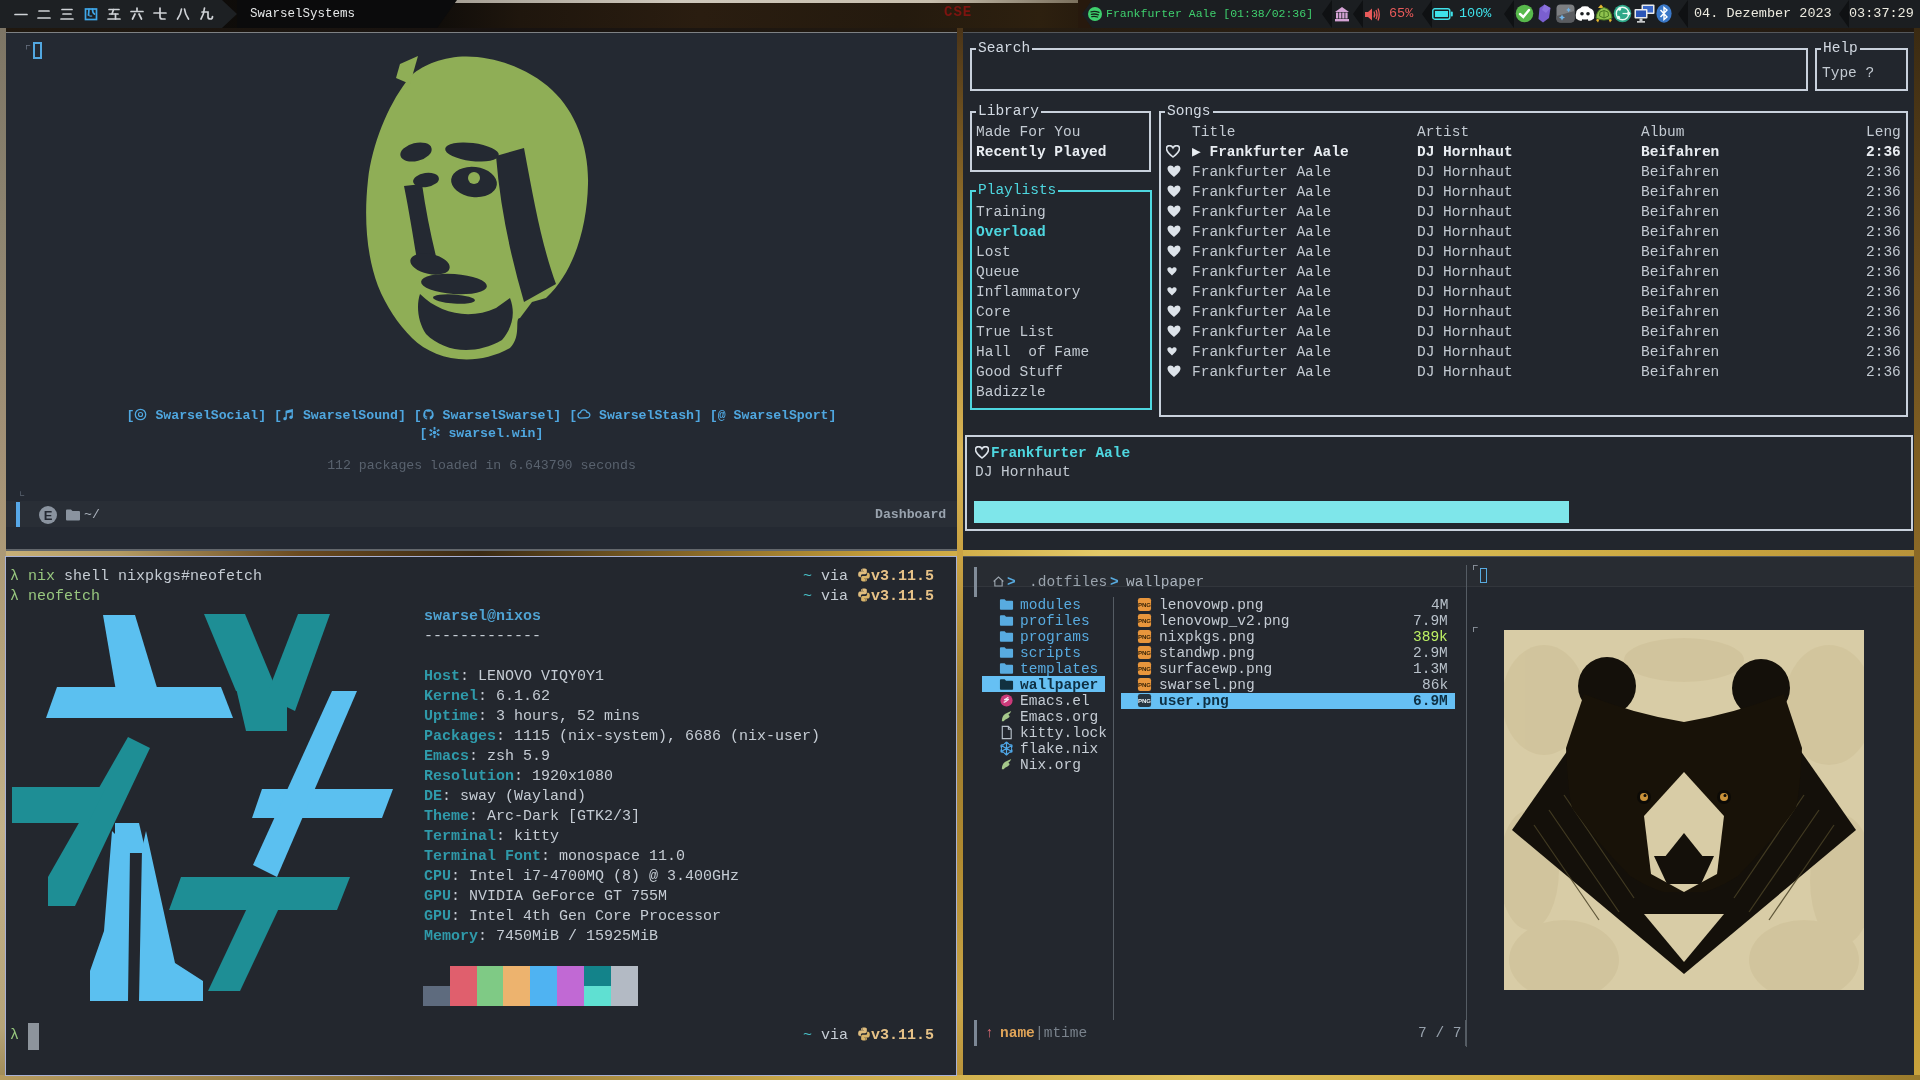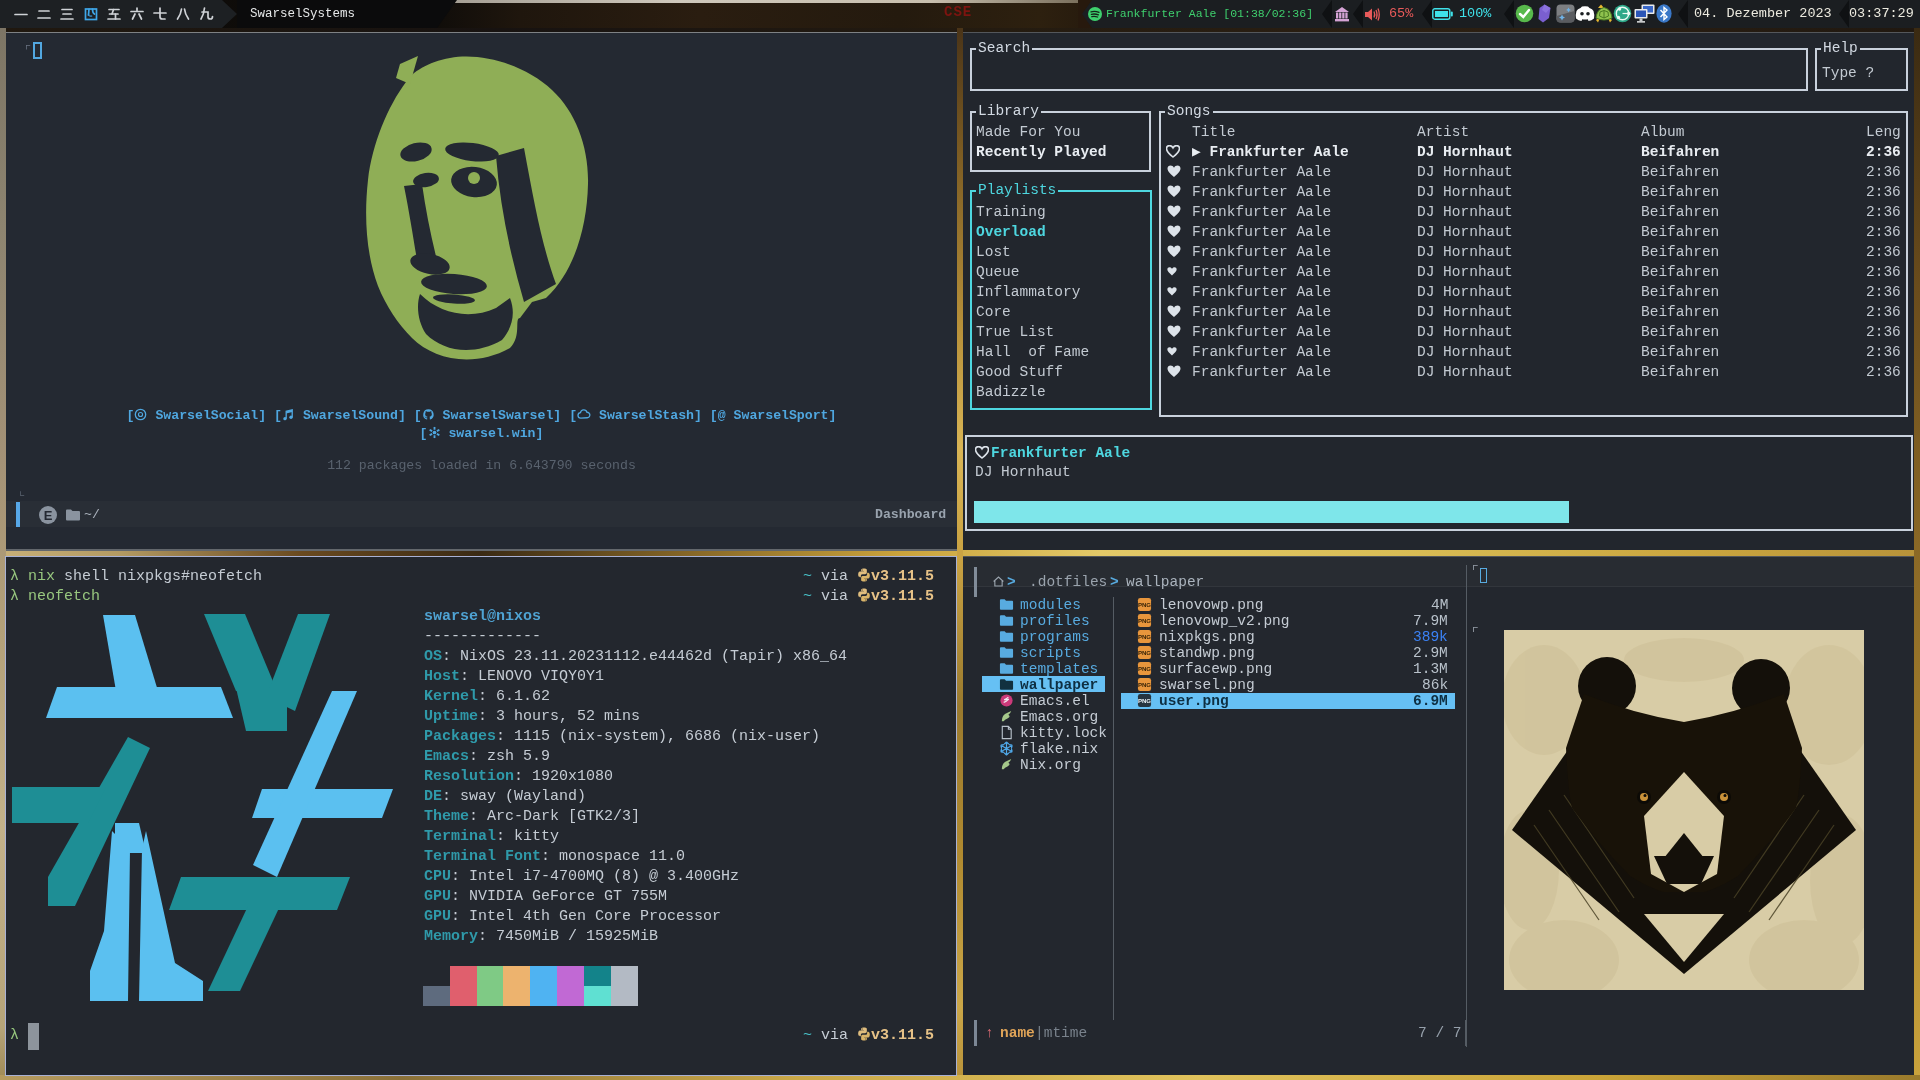--- a/index.html
+++ b/index.html
@@ -287,21 +287,20 @@
           <path fill="#d9b469" d="M12.1 23c5 0 4.7-2.2 4.7-2.2v-2.3H12v-.7h6.7s3.3.4 3.3-4.7c0-5-2.9-4.9-2.9-4.9h-1.7v2.4s.1 2.9-2.8 2.9h-4.8s-2.7 0-2.7 2.6v4.4S6.6 23 12.1 23zm2.6-1.5c-.5 0-.9-.4-.9-.9s.4-.9.9-.9.9.4.9.9-.4.9-.9.9z"></path>
         </svg><span class="gold">v3.11.5</span></div>
       <div class="tl" style="left:797px;top:469px"><span class="cy">~</span> via <svg width="14" height="14" viewBox="0 0 24 24" style="vertical-align:-2px">
           <path fill="#dfbd7e" d="M11.9 1c-5 0-4.7 2.2-4.7 2.2v2.3h4.8v.7H5.3S2 5.8 2 10.9c0 5 2.9 4.9 2.9 4.9h1.7v-2.4s-.1-2.9 2.8-2.9h4.8s2.7 0 2.7-2.6V3.5S17.4 1 11.9 1zM9.3 2.5c.5 0 .9.4.9.9s-.4.9-.9.9-.9-.4-.9-.9.4-.9.9-.9z"></path>
           <path fill="#d9b469" d="M12.1 23c5 0 4.7-2.2 4.7-2.2v-2.3H12v-.7h6.7s3.3.4 3.3-4.7c0-5-2.9-4.9-2.9-4.9h-1.7v2.4s.1 2.9-2.8 2.9h-4.8s-2.7 0-2.7 2.6v4.4S6.6 23 12.1 23zm2.6-1.5c-.5 0-.9-.4-.9-.9s.4-.9.9-.9.9.4.9.9-.4.9-.9.9z"></path>
         </svg><span class="gold">v3.11.5</span></div>
       <div class="tl g" style="left:4px;top:469px">λ</div>
       <div style="position:absolute;left:22px;top:466px;width:11px;height:27px;background:#8d949c"></div>
       <div class="tl ub" style="left:418px;top:50px">swarsel@nixos</div>
       <div class="tl" style="left:418px;top:70px">-------------</div>
-      <div class="tl" style="left:418px;top:90px"><span class="lab">OS</span>: NixOS 23.11.20231112.e44462d (Tapir) x86_64</div>
       <div class="tl" style="left:418px;top:110px"><span class="lab">Host</span>: LENOVO VIQY0Y1</div>
       <div class="tl" style="left:418px;top:130px"><span class="lab">Kernel</span>: 6.1.62</div>
       <div class="tl" style="left:418px;top:150px"><span class="lab">Uptime</span>: 3 hours, 52 mins</div>
       <div class="tl" style="left:418px;top:170px"><span class="lab">Packages</span>: 1115 (nix-system), 6686 (nix-user)</div>
       <div class="tl" style="left:418px;top:190px"><span class="lab">Emacs</span>: zsh 5.9</div>
       <div class="tl" style="left:418px;top:210px"><span class="lab">Resolution</span>: 1920x1080</div>
       <div class="tl" style="left:418px;top:230px"><span class="lab">DE</span>: sway (Wayland)</div>
       <div class="tl" style="left:418px;top:250px"><span class="lab">Theme</span>: Arc-Dark [GTK2/3]</div>
       <div class="tl" style="left:418px;top:270px"><span class="lab">Terminal</span>: kitty</div>
       <div class="tl" style="left:418px;top:290px"><span class="lab">Terminal Font</span>: monospace 11.0</div>
@@ -393,21 +392,21 @@
         <rect x="1" y="1" width="14" height="14" rx="2.5" fill="#e8963c"></rect>
         <text x="8" y="11" font-size="6.5" font-weight="bold" text-anchor="middle" fill="#3a2508" font-family="Liberation Sans">PNG</text>
       </svg>
       <div class="fr" style="left:196px;top:56px">lenovowp_v2.png</div>
       <div class="fr" style="left:450px;top:56px;color:#b9c2cb">7.9M</div>
       <svg class="ic" viewBox="0 0 16 16" style="left:174px;top:72px">
         <rect x="1" y="1" width="14" height="14" rx="2.5" fill="#e8963c"></rect>
         <text x="8" y="11" font-size="6.5" font-weight="bold" text-anchor="middle" fill="#3a2508" font-family="Liberation Sans">PNG</text>
       </svg>
       <div class="fr" style="left:196px;top:72px">nixpkgs.png</div>
-      <div class="fr" style="left:450px;top:72px;color:#3b82f6">389k</div>
+      <div class="fr" style="left:450px;top:72px;color:#bef264">389k</div>
       <svg class="ic" viewBox="0 0 16 16" style="left:174px;top:88px">
         <rect x="1" y="1" width="14" height="14" rx="2.5" fill="#e8963c"></rect>
         <text x="8" y="11" font-size="6.5" font-weight="bold" text-anchor="middle" fill="#3a2508" font-family="Liberation Sans">PNG</text>
       </svg>
       <div class="fr" style="left:196px;top:88px">standwp.png</div>
       <div class="fr" style="left:450px;top:88px;color:#b9c2cb">2.9M</div>
       <svg class="ic" viewBox="0 0 16 16" style="left:174px;top:104px">
         <rect x="1" y="1" width="14" height="14" rx="2.5" fill="#e8963c"></rect>
         <text x="8" y="11" font-size="6.5" font-weight="bold" text-anchor="middle" fill="#3a2508" font-family="Liberation Sans">PNG</text>
       </svg>

